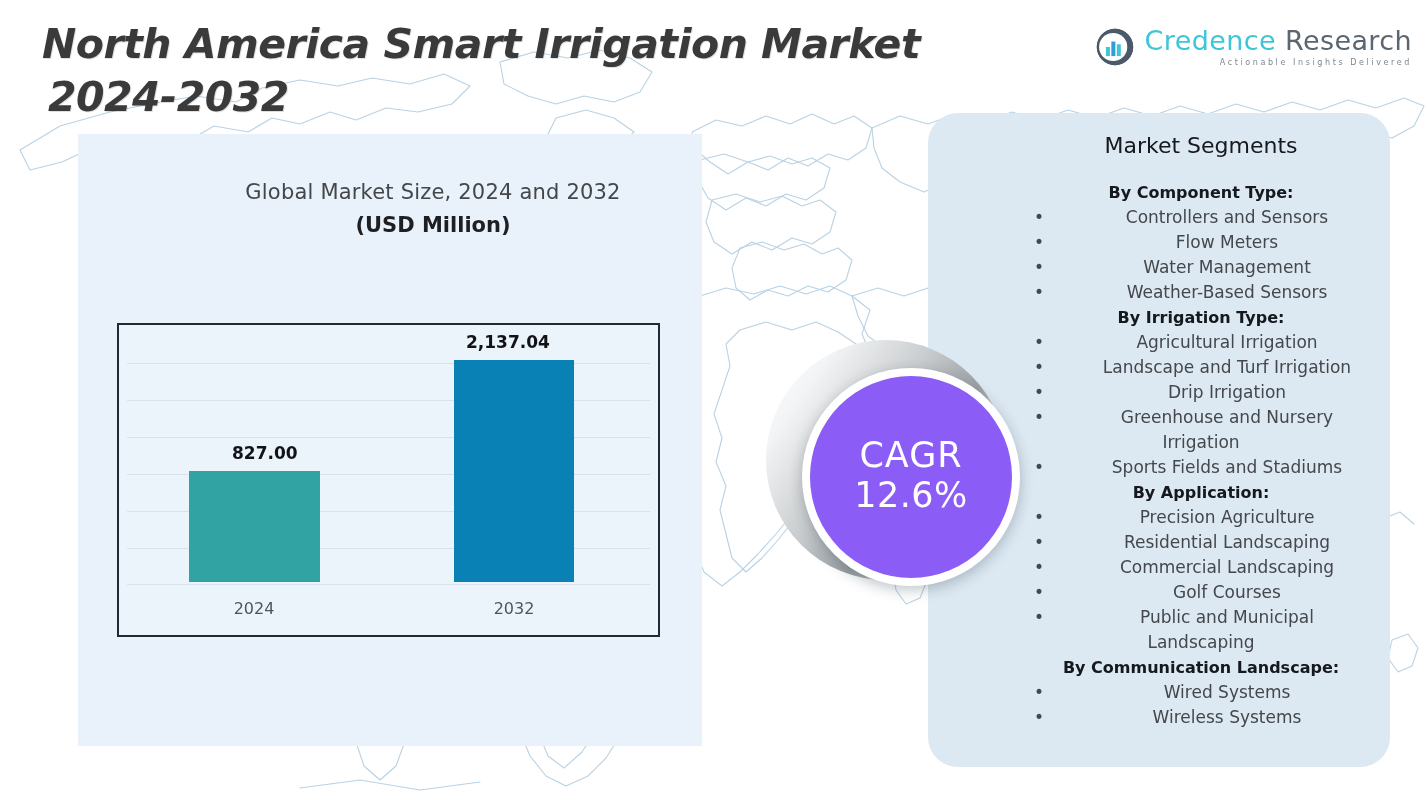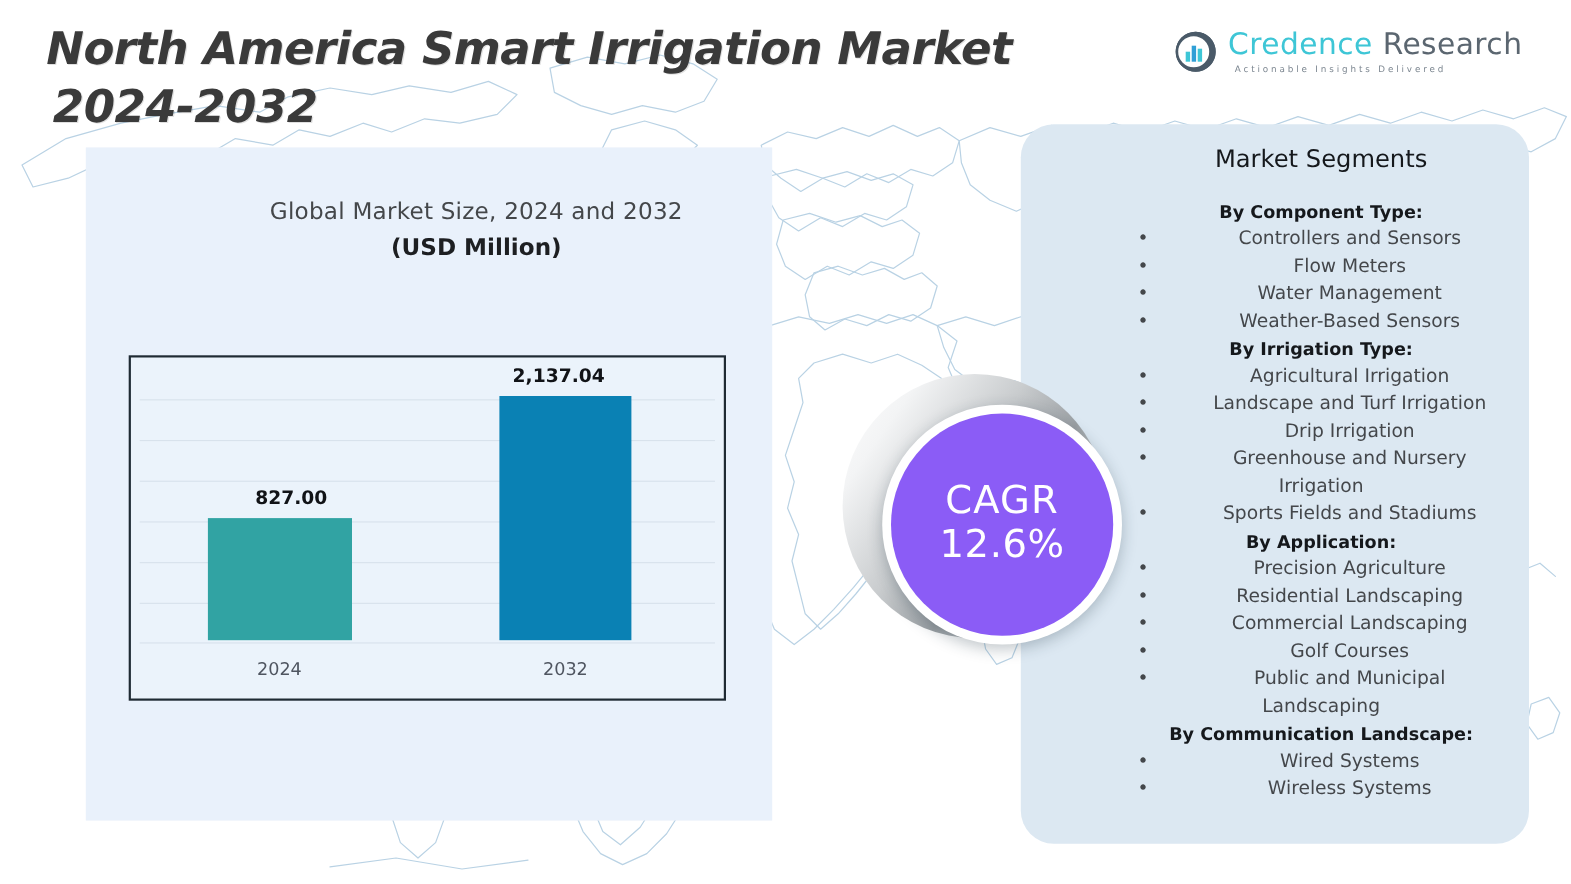--- a/index.html
+++ b/index.html
@@ -27,29 +27,29 @@
     position:absolute;left:42px;top:18px;width:900px;z-index:6;
     font-family:"DejaVu Sans", sans-serif;
     font-weight:700;font-style:italic;
     font-size:41px;line-height:53px;color:#3a3a3a;
     letter-spacing:-0.5px;
     text-shadow:1px 1px 0 rgba(0,0,0,.12);
   }
   .title .l2{display:block;padding-left:6px;}
 
   
-  .logo{position:absolute;right:44px;top:27px;z-index:7;display:flex;align-items:center;gap:9px;}
+  .logo{position:absolute;right:16px;top:27px;z-index:7;display:flex;align-items:center;gap:9px;}
   .logo-mark{width:40px;height:40px;flex:0 0 auto;}
   .logo-text{display:flex;flex-direction:column;line-height:1;}
   .logo-words{font-family:"DejaVu Sans", sans-serif;font-size:27px;letter-spacing:.4px;white-space:nowrap;}
   .logo-words .c1{color:#3ec6d6;}
   .logo-words .c2{color:#5b6670;}
   .logo-tag{
     font-family:"DejaVu Sans", sans-serif;font-size:8px;color:#7d8791;
-    letter-spacing:2.6px;margin-top:5px;white-space:nowrap;text-align:left;
+    letter-spacing:2.6px;margin-top:5px;white-space:nowrap;text-align:right;
     padding-left:6px;
   }
 
   
   .chart-head{
     position:absolute;left:78px;top:180px;width:710px;text-align:center;z-index:3;
     font-family:"DejaVu Sans", sans-serif;color:#44474a;
   }
   .chart-head .h1{font-size:21px;letter-spacing:.2px;}
   .chart-head .h2{font-size:21px;font-weight:700;margin-top:9px;color:#1d1f22;}

